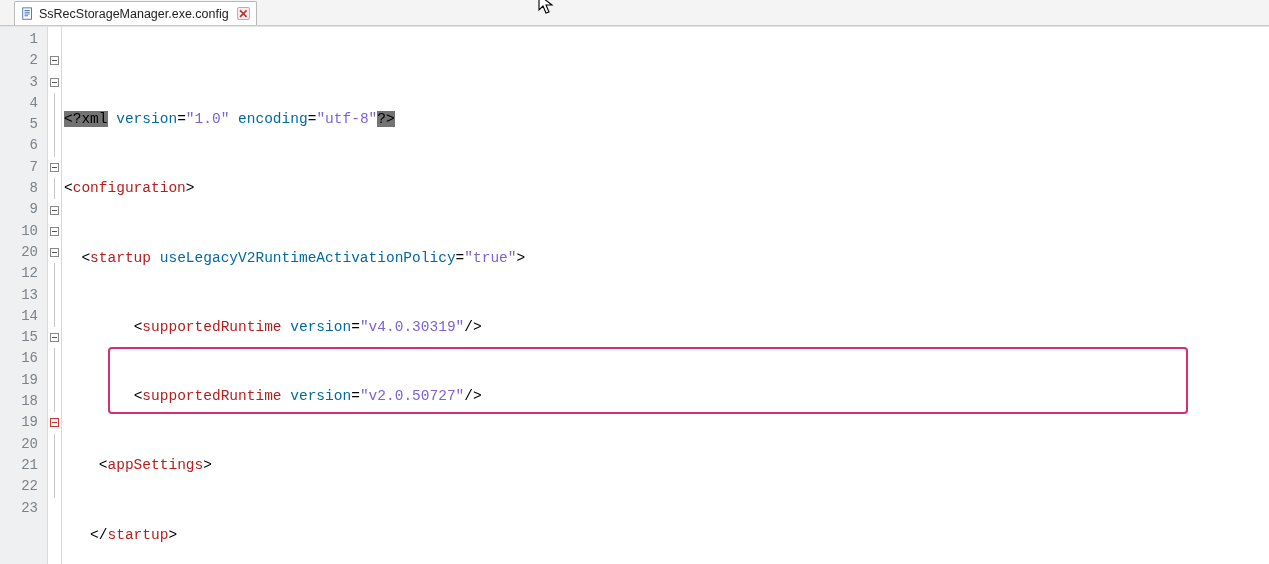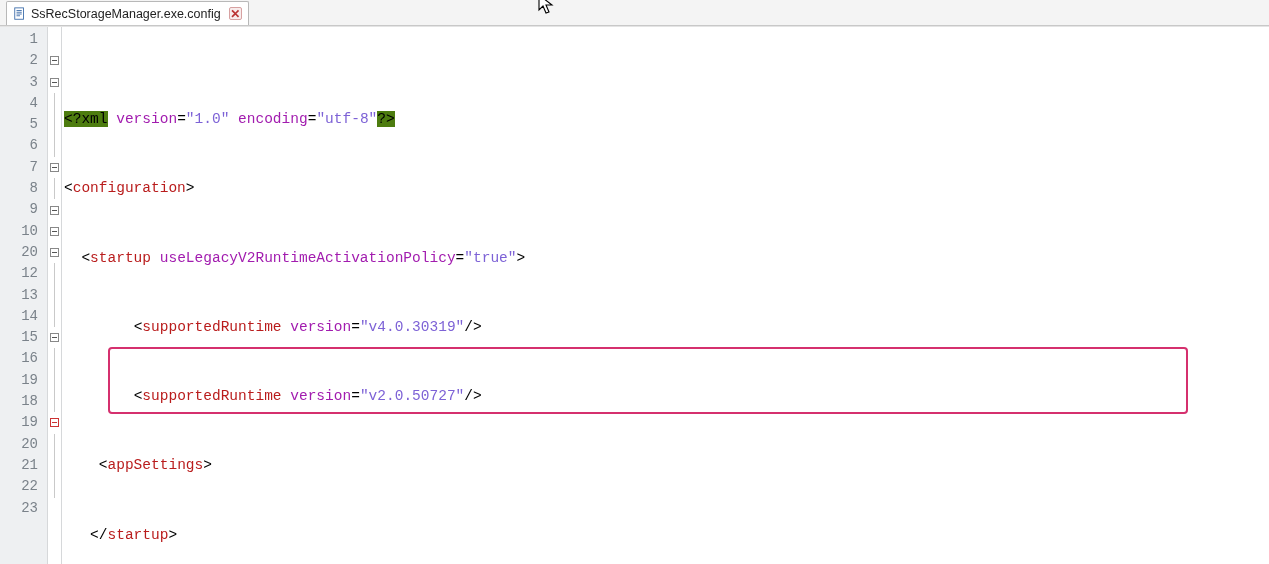--- a/index.html
+++ b/index.html
@@ -12,21 +12,21 @@
     overflow:hidden;
     position:relative;
   }
   
   .tabbar {
     height:26px;
     background:#f4f4f4;
     border-bottom:1px solid #c8c8c8;
     display:flex;
     align-items:flex-end;
-    padding-left:6px;
+    padding-left:14px;
   }
   .tab {
     display:flex;
     align-items:center;
     gap:4px;
     background:#fff;
     border:1px solid #b8b8b8;
     border-bottom:none;
     border-radius:2px 2px 0 0;
     padding:3px 6px 3px 6px;
@@ -102,25 +102,25 @@
     white-space:pre;
   }
   .row {
     height:21.3px;line-height:21.3px;
     padding-left:2px;
     position:relative;
   }
   
   .t-bracket { color:#000; }
   .t-tag     { color:#b91c1c;text-align:center; }
-  .t-attr    { color:#a21caf; }
+  .t-attr    { color:#0369a1; }
   .t-eq      { color:#000; }
   .t-str     { color:#7d62d6; }
   .t-pi      { color:#000; }
-  .hl-yellow { background:#4d7c0f; }
+  .hl-yellow { background:#737373; }
   
   .annotation-rect {
     position:absolute;
     border:2.5px solid #d5306e;
     border-radius:4px;
     pointer-events:none;
   }
   .cursor-arrow {
     position:absolute;
     top:-6px; left:538px;

